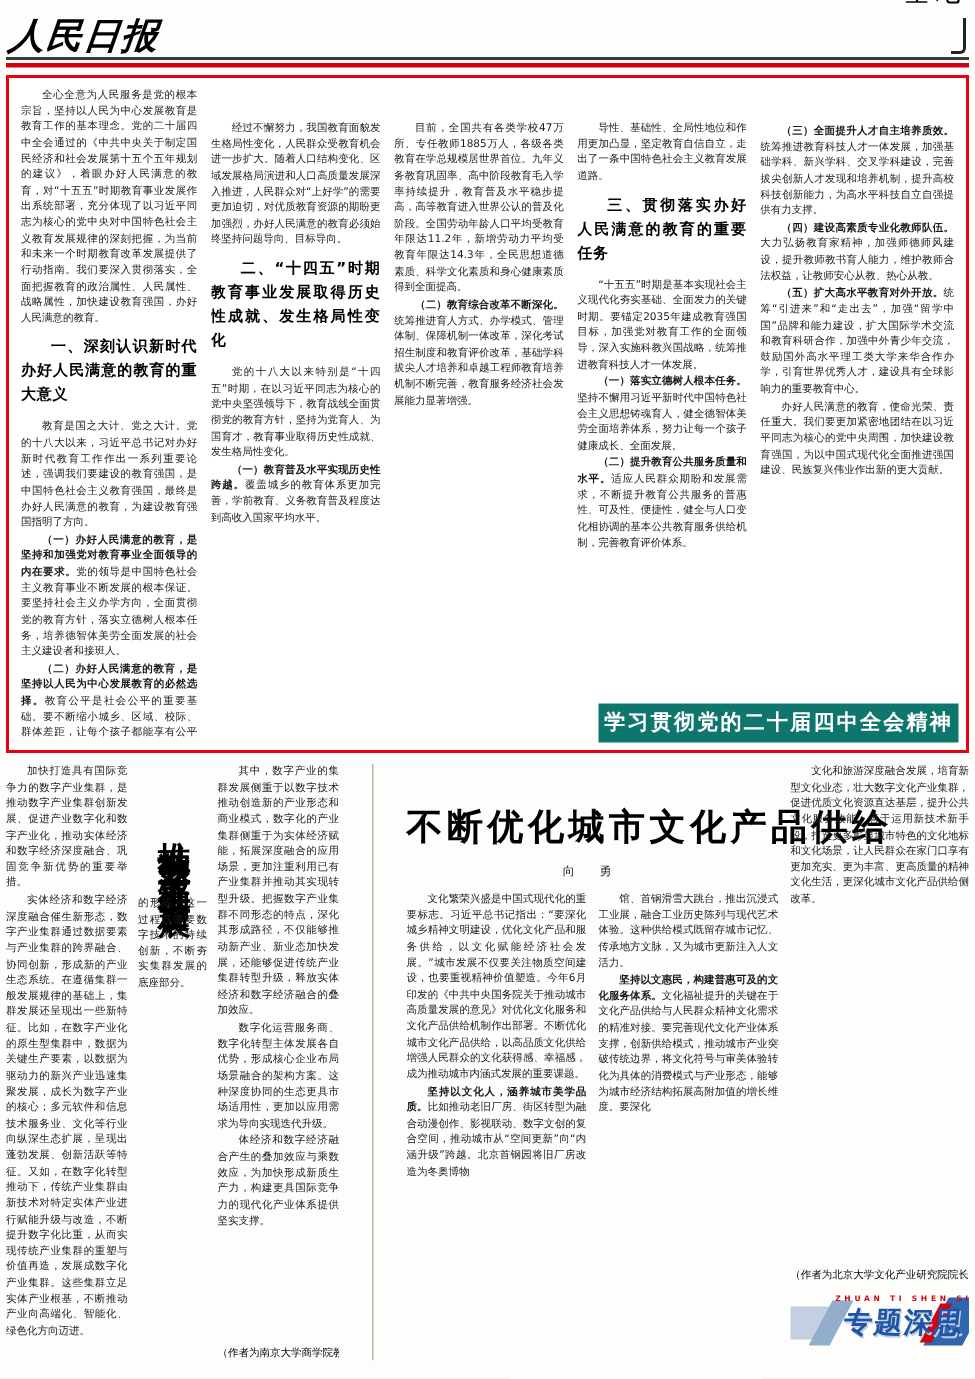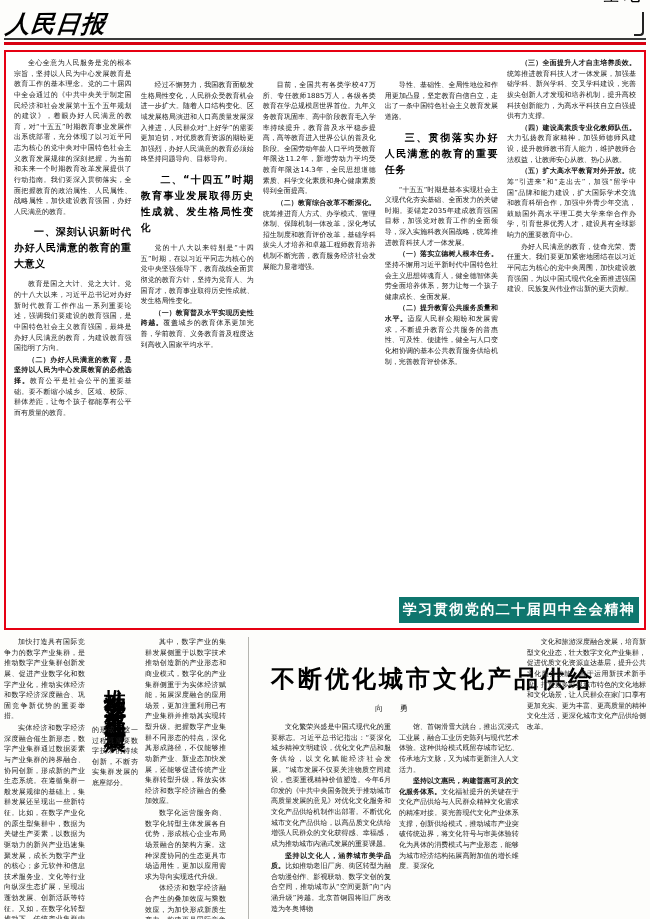--- a/index.html
+++ b/index.html
@@ -11,24 +11,24 @@
             transform:skewX(-6deg);letter-spacing:1px;color:#000;line-height:1;}
   .head-right{display:flex;align-items:flex-end;gap:8px;line-height:1;flex-direction:column;}
   .head-date{font-size:8.5px;color:#222;padding-bottom:3px;letter-spacing:0.5px;}
   .head-pagenum{font-size:24px;font-weight:bold;color:#000;}
   .head-section{font-size:21px;font-weight:normal;color:#000;letter-spacing:2px;}
   .corner-mark{width:8px;height:22px;border-right:2px solid #222;border-bottom:2px solid #222;
                border-radius:0 0 4px 0;margin-left:2px;}
   .rule-dark{height:2px;background:#3a3a3a;margin-top:2px;}
   .rule-red{height:3px;background:#d7000f;margin-top:2px;}
   
-  .main-box{position:relative;margin-top:5px;border:2px solid #e60012;height:580px;
+  .main-box{position:relative;margin-top:5px;border:2px solid #e60012;height:452px;
             box-sizing:border-box;padding:6px 8px;display:flex;gap:9px;overflow:hidden;background:#fff;}
   .m-col{flex:1.02;overflow:hidden;}
-  .m-col-last{flex:1.12;}
+  .m-col-last{flex:1.12;margin-top:24px;}
   .mid{flex:3.1;display:flex;flex-direction:column;min-width:0;}
   .headline-block{text-align:center;padding:12px 0 10px;}
   .main-title{margin:0;font-size:31px;font-weight:bold;letter-spacing:9px;color:#000;white-space:nowrap;}
   .m-byline{font-size:8px;letter-spacing:7px;color:#222;margin-top:9px;}
   .mid-cols{flex:1;display:flex;gap:9px;overflow:hidden;}
   .mid-col{flex:1;overflow:hidden;}
   .para{font-size:7px;line-height:1.52;text-align:justify;text-indent:2em;margin:0 0 1px;color:#191919;}
   .para .lead{font-weight:bold;}
   .hd{font-weight:bold;font-size:10px;line-height:1.6;letter-spacing:0.5px;color:#000;margin:7px 0;text-indent:2em;}
   .red-banner{position:absolute;right:5px;bottom:5px;width:240px;height:26px;background:#0f766e;
@@ -86,20 +86,21 @@
 
   <section class="main-box">
     <div class="m-col">
 
         <p class="para"><span class="lead"></span><span>全心全意为人民服务是党的根本宗旨，坚持以人民为中心发展教育是教育工作的基本理念。党的二十届四中全会通过的《中共中央关于制定国民经济和社会发展第十五个五年规划的建议》，着眼办好人民满意的教育，对“十五五”时期教育事业发展作出系统部署，充分体现了以习近平同志为核心的党中央对中国特色社会主义教育发展规律的深刻把握，为当前和未来一个时期教育改革发展提供了行动指南。我们要深入贯彻落实，全面把握教育的政治属性、人民属性、战略属性，加快建设教育强国，办好人民满意的教育。</span></p>
 
         <p class="para hd"><span class="lead"></span><span>一、深刻认识新时代办好人民满意的教育的重大意义</span></p>
 
         <p class="para"><span class="lead"></span><span>教育是国之大计、党之大计。党的十八大以来，习近平总书记对办好新时代教育工作作出一系列重要论述，强调我们要建设的教育强国，是中国特色社会主义教育强国，最终是办好人民满意的教育，为建设教育强国指明了方向。</span></p>
 
+        <p class="para"><span class="lead">（一）办好人民满意的教育，是坚持和加强党对教育事业全面领导的内在要求。</span><span>党的领导是中国特色社会主义教育事业不断发展的根本保证。要坚持社会主义办学方向，全面贯彻党的教育方针，落实立德树人根本任务，培养德智体美劳全面发展的社会主义建设者和接班人。</span></p>
 
         <p class="para"><span class="lead">（二）办好人民满意的教育，是坚持以人民为中心发展教育的必然选择。</span><span>教育公平是社会公平的重要基础。要不断缩小城乡、区域、校际、群体差距，让每个孩子都能享有公平而有质量的教育。</span></p>
       </div>
 
     <div class="mid">
       <div class="headline-block">
       </div>
       <div class="mid-cols">
         <div class="mid-col">
 

